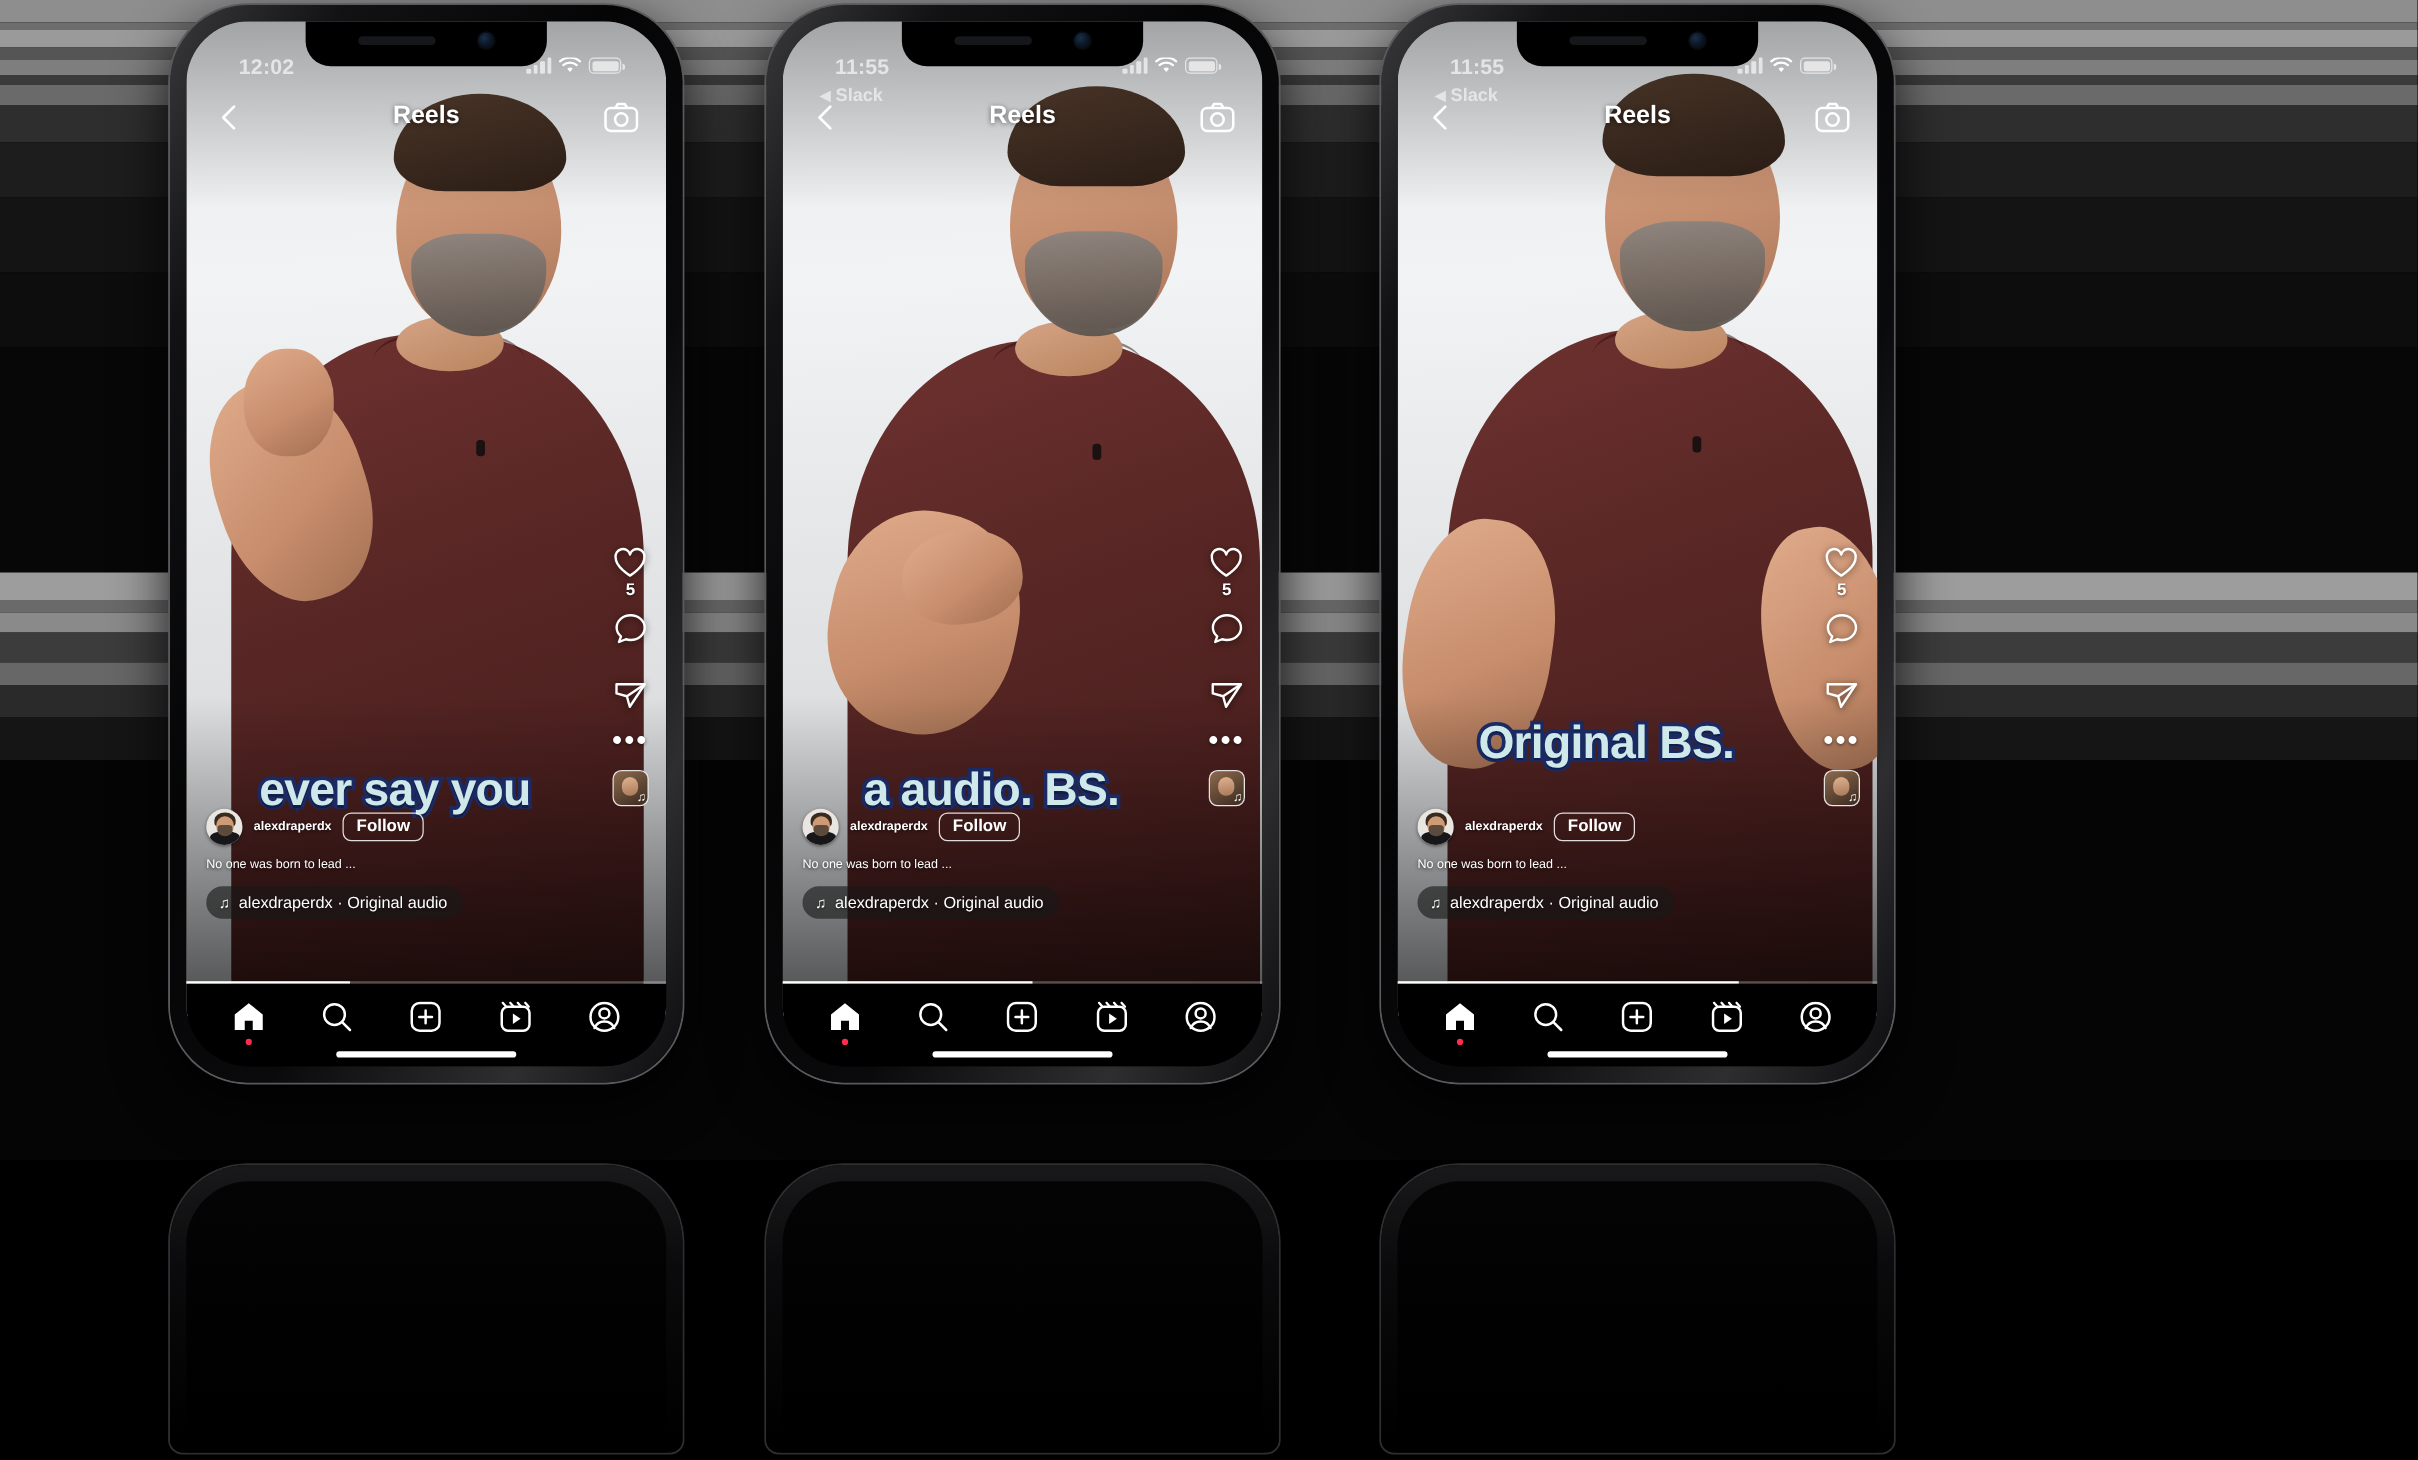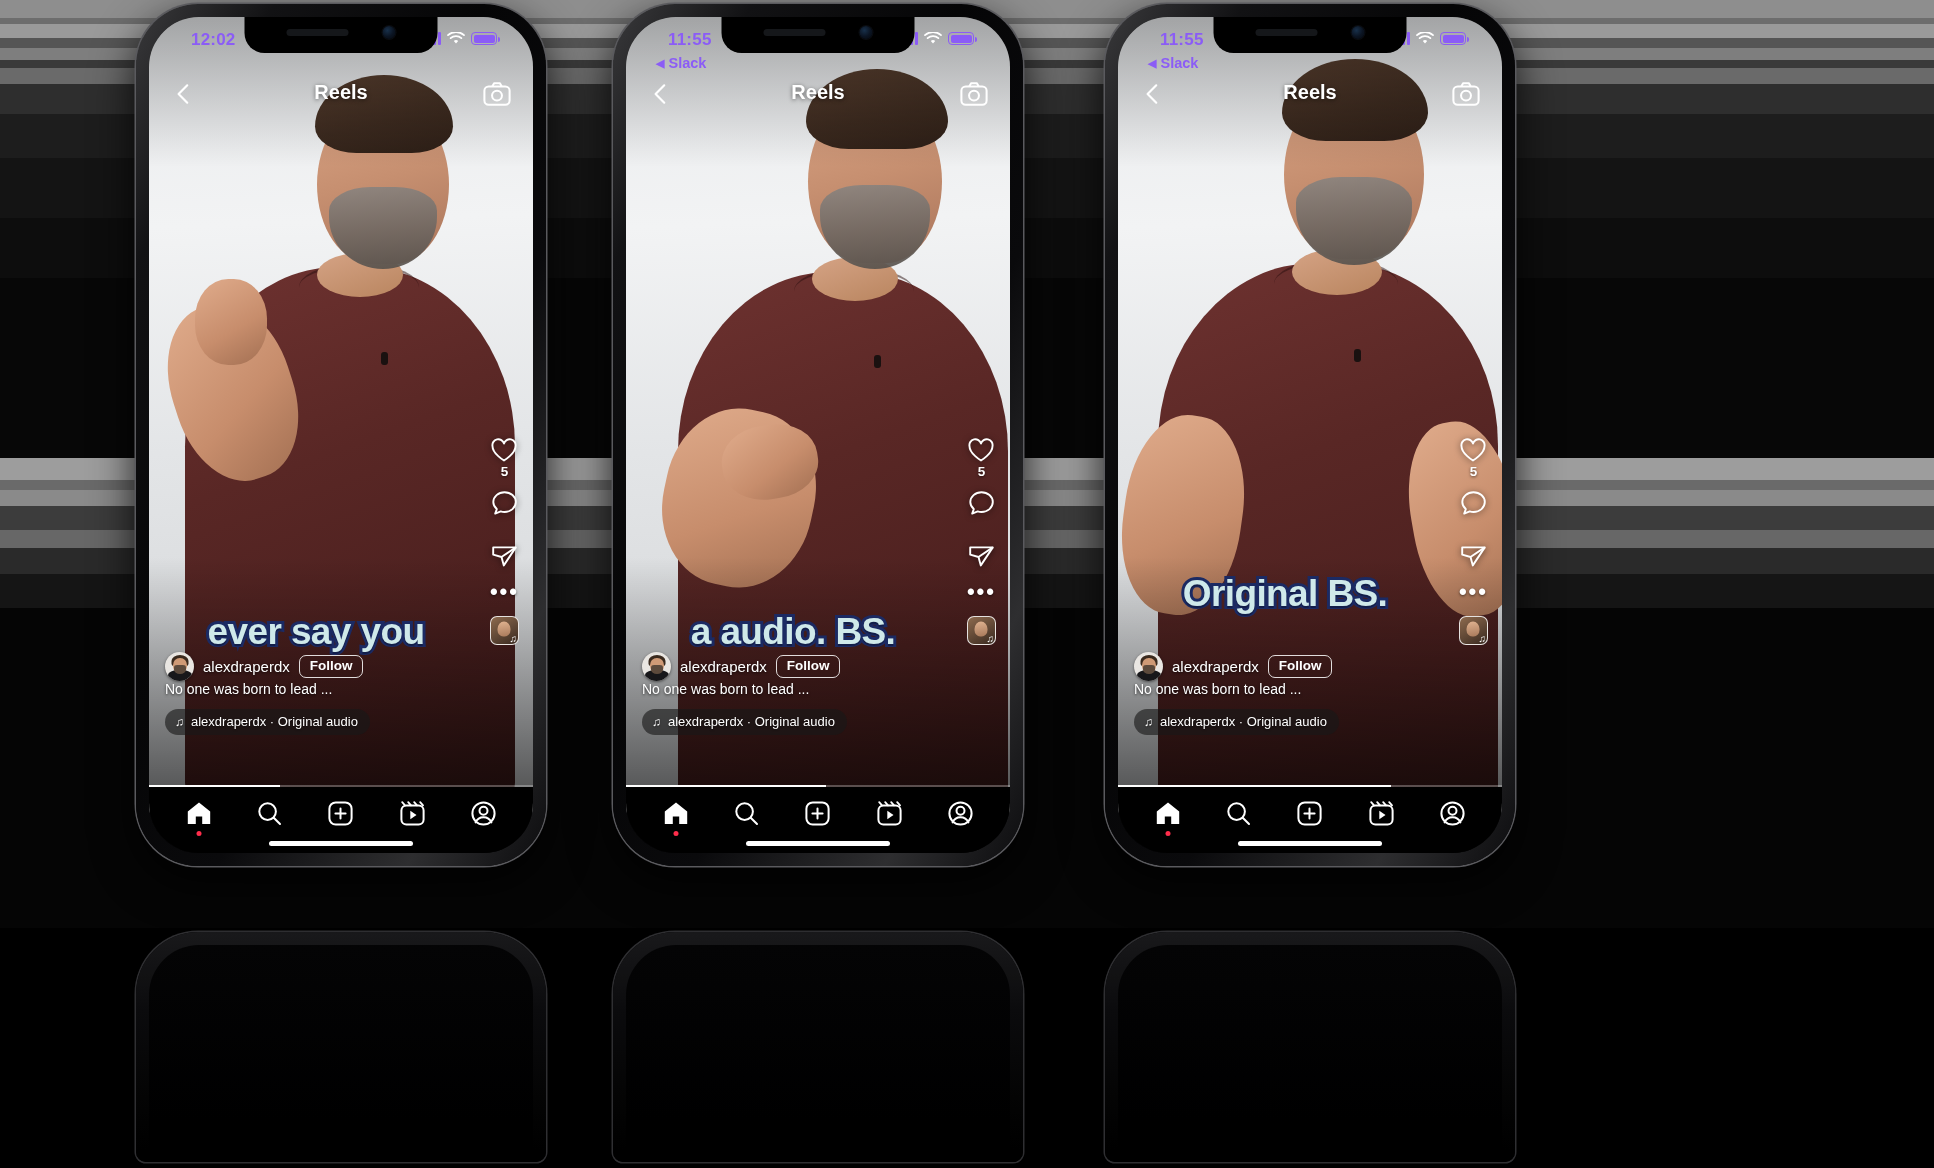--- a/index.html
+++ b/index.html
@@ -46,22 +46,22 @@
     z-index: 40;
     display: flex; align-items: center; justify-content: center; gap: 34px;
   }
   .speaker { width: 62px; height: 7px; border-radius: 4px; background: #15171a; margin-top: -5px; }
   .frontcam { width: 13px; height: 13px; border-radius: 50%;
     background: radial-gradient(circle at 38% 34%, #18304a 0%, #0b1422 52%, #05080d 100%);
     margin-top: -5px; box-shadow: 0 0 0 1px #0a0c10; }
 
   
   .statusbar {
-    position: absolute; top: 2px; left: 0; right: 0; height: 60px;
-    z-index: 35; color: #8b5cf6;
+    position: absolute; top: 16px; left: 0; right: 0; height: 60px;
+    z-index: 35; color: #e5e5e5;
     font-size: 17px; font-weight: bold;
     pointer-events: none;
     text-align: right;
   }
   .sb-time { position: absolute; left: 42px; top: 11px; letter-spacing: .2px; }
   .sb-back { position: absolute; left: 30px; top: 36px; font-size: 14.5px; font-weight: bold;
              display: flex; align-items: center; gap: 4px; }
   .sb-back .tri { font-size: 11px; line-height: 1; }
   .sb-right { position: absolute; right: 36px; top: 13px; display: flex; align-items: center; gap: 6px; }
   .bars { display: flex; align-items: flex-end; gap: 2px; height: 13px; }
@@ -182,27 +182,27 @@
     box-shadow: 0 1px 3px rgba(0,0,0,.5);
   }
   .avatar .a-hair { position:absolute; left:50%; top:9%; transform:translateX(-50%);
     width:17px; height:12px; border-radius:50% 50% 30% 30%; background:#3a2a1e; }
   .avatar .a-face { position:absolute; left:50%; top:22%; transform:translateX(-50%);
     width:14px; height:15px; border-radius:48% 48% 46% 46%; background:#cf9a76; }
   .avatar .a-beard { position:absolute; left:50%; top:44%; transform:translateX(-50%);
     width:12px; height:9px; border-radius:30% 30% 55% 55%; background:#5c4a3c; }
   .avatar .a-body { position:absolute; left:50%; bottom:0; transform:translateX(-50%);
     width:24px; height:11px; border-radius:45% 45% 0 0; background:#17171a; }
-  .uname { font-size: 15px; font-weight: normal; text-shadow: 0 1px 3px rgba(0,0,0,.7); }
+  .uname { font-size: 10px; font-weight: bold; text-shadow: 0 1px 3px rgba(0,0,0,.7); }
   .follow {
     font-size: 13.5px; font-weight: bold; color: #fff;
     border: 1.3px solid rgba(255,255,255,.85); border-radius: 7px;
     padding: 3px 10px 4px; line-height: 1;
   }
-  .desc { font-size: 14px; text-shadow: 0 1px 3px rgba(0,0,0,.75); }
+  .desc { font-size: 10px; margin-top: 10px; text-shadow: 0 1px 3px rgba(0,0,0,.75); }
   .audiopill {
     display: inline-flex; align-items: center; gap: 7px;
     background: rgba(24,24,24,.62);
     border-radius: 14px; padding: 5px 12px 6px 10px;
     font-size: 13px; margin-top: 12px;
     text-shadow: 0 1px 2px rgba(0,0,0,.5);
   }
   .audiopill .nt { font-size: 12px; }
 
   

